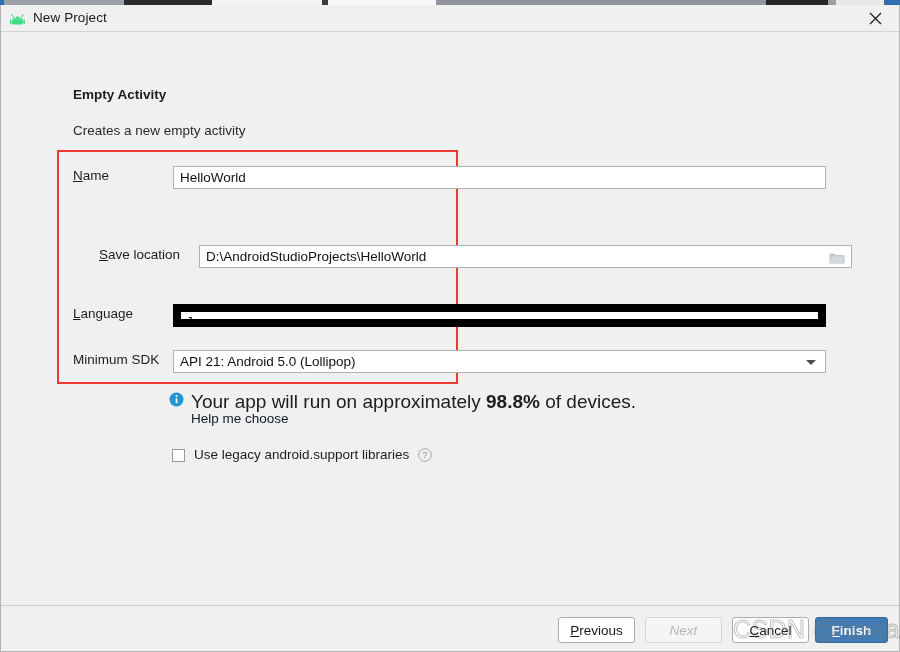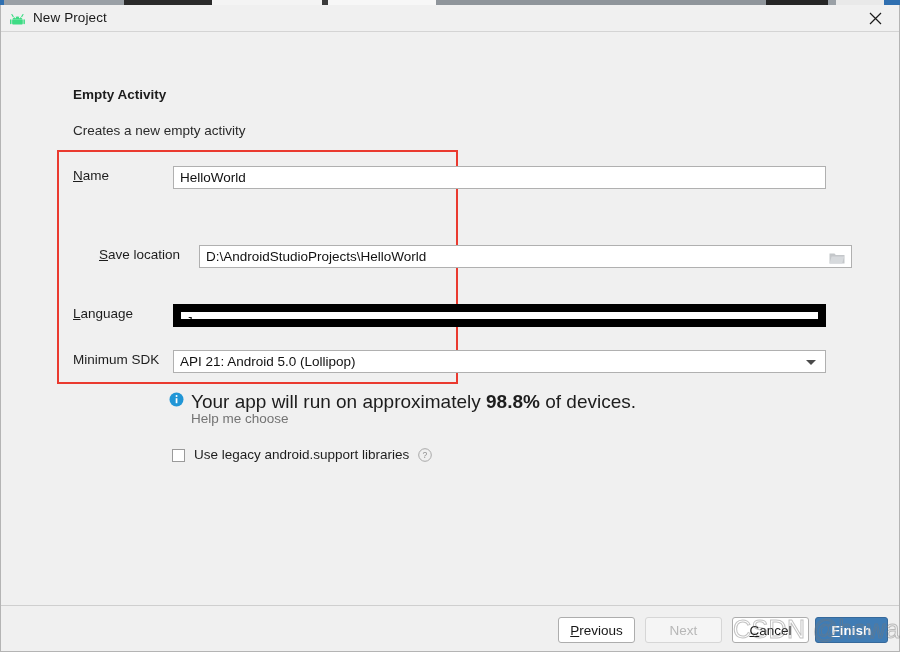--- a/index.html
+++ b/index.html
@@ -129,21 +129,21 @@
   
   #info-line {
     position: absolute; left: 168px; top: 359px;
     display: flex; align-items: flex-start; gap: 7px;
   }
   #info-icon { width: 15px; height: 15px; margin-top: 1px; flex: none; }
   #info-text { font-size: 19px; color: #1d1d1d; white-space: nowrap; }
   #info-text b { font-weight: bold; }
   #help-link {
     position: absolute; left: 190px; top: 379px;
-    font-size: 13.5px; color: #737373; cursor: pointer;
+    font-size: 13.5px; color: #0f172a; cursor: pointer;
   }
 
   
   #legacy-row {
     position: absolute; left: 171px; top: 415px;
     display: flex; align-items: flex-end; gap: 9px;
   }
   #legacy-checkbox {
     width: 13px; height: 13px;
     background: #ffffff;
@@ -185,21 +185,21 @@
     background: #f5f5f5;
     cursor: default;
   }
   .btn.primary {
     background: #3f7cb5;
     border-color: #36699b;
     color: #ffffff;
     font-weight: bold;
   }
   #btn-previous { left: 557px; width: 77px; }
-  #btn-next     { left: 644px; width: 77px; }
+  #btn-next     { left: 644px; width: 77px; font-style: italic; }
   #btn-cancel   { left: 731px; width: 77px; }
   #btn-finish   { left: 814px; width: 73px; }
 
   
   #watermark {
     position: absolute; left: 733px; top: 615px;
     font-size: 25px;
     font-family: "Liberation Sans", sans-serif;
     color: rgba(255,255,255,0);
     -webkit-text-stroke: 1px rgba(120,120,120,0.45);

